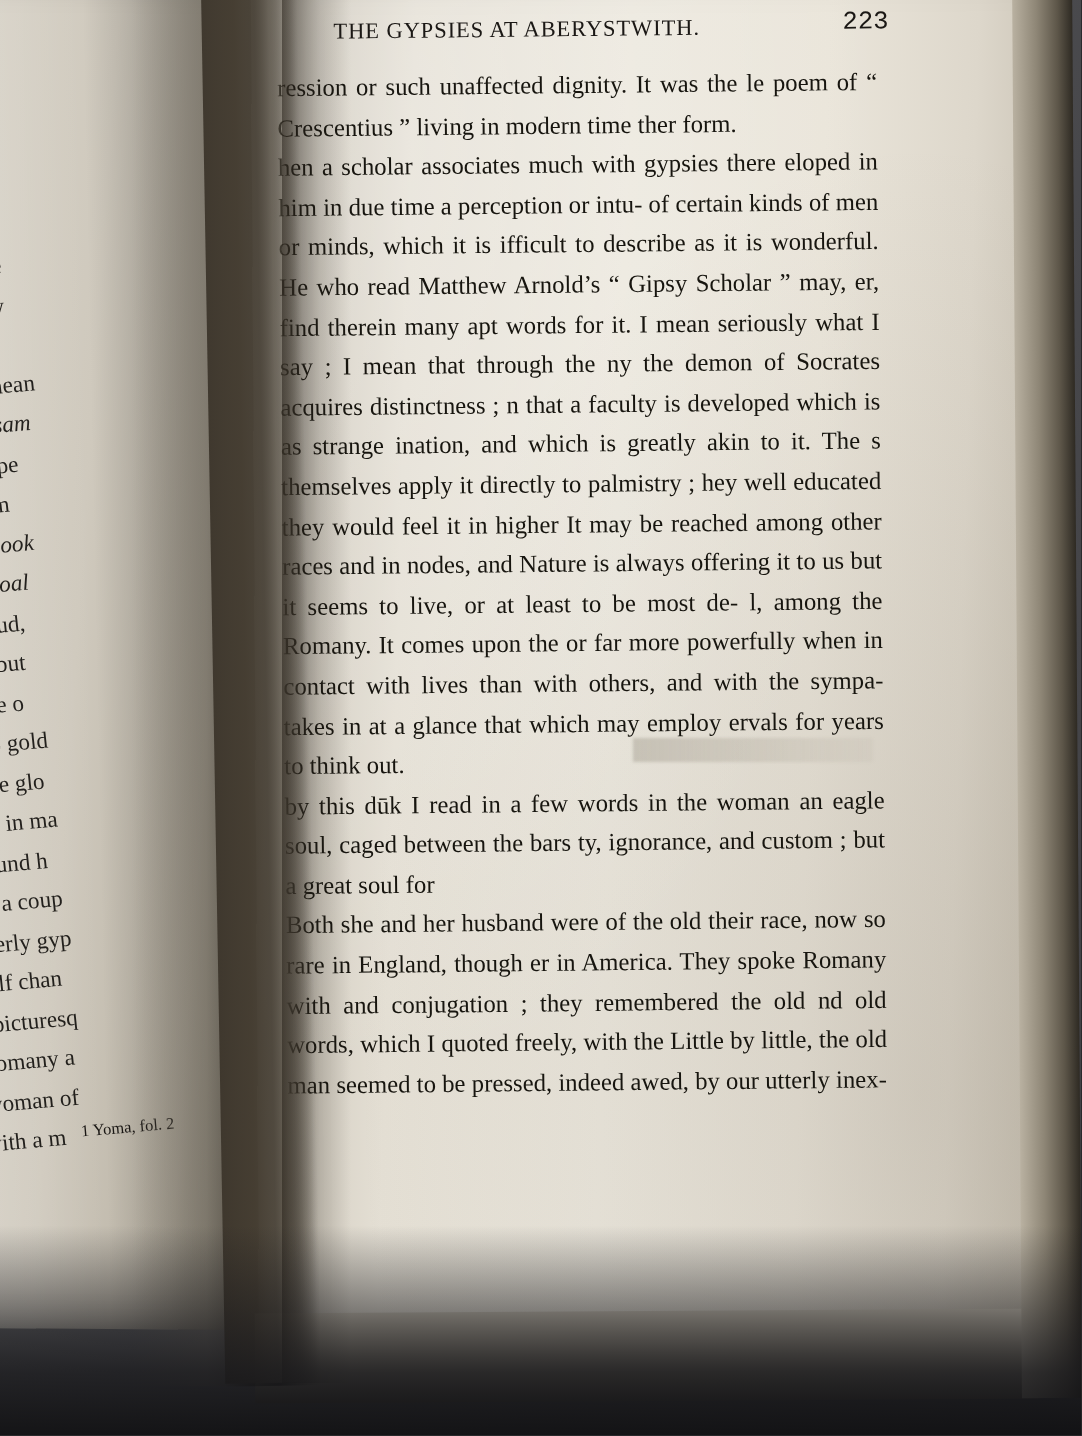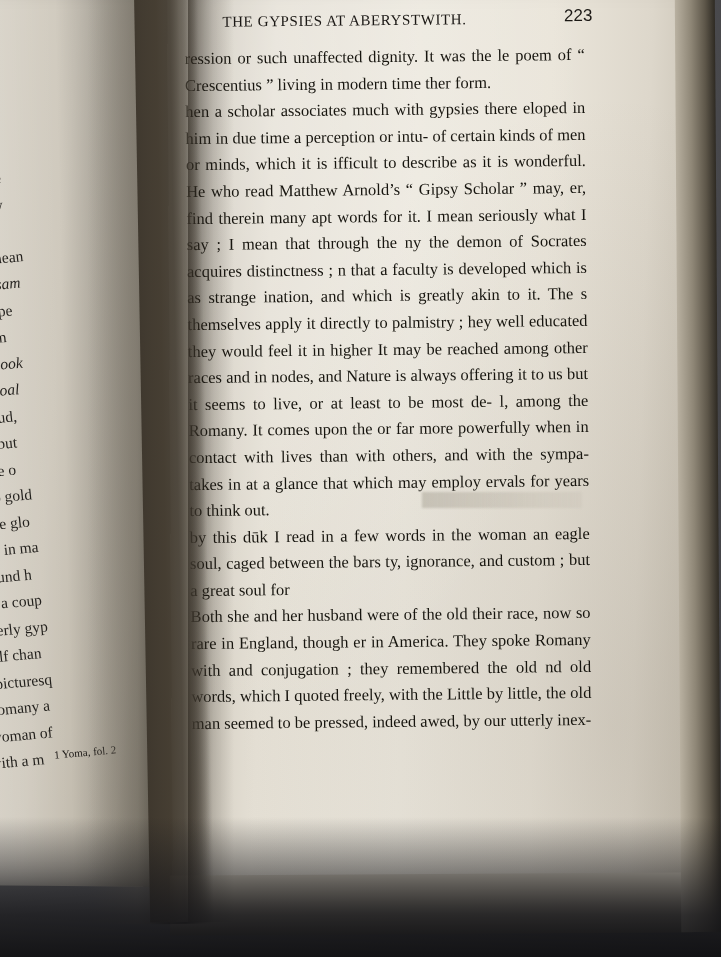--- a/index.html
+++ b/index.html
@@ -161,21 +161,21 @@
     letter-spacing: 0.6px;
     color: #1b1815;
     font-family: "Liberation Serif", serif;
   }
   .folio {
     position: absolute;
     right: -8px;
     top: 2px;
     font-size: 17px;
     color: #1b1815;
-    font-family: Liberation Sans, sans-serif;
+    font-family: Liberation Mono, monospace;
   }
   .body-text {
     margin-top: 4px;
     font-size: 16.5px;
     line-height: 26.6px;
     color: #17150f;
     text-align: justify;
     font-family: "Liberation Serif", serif;
   }
   .body-text p {

